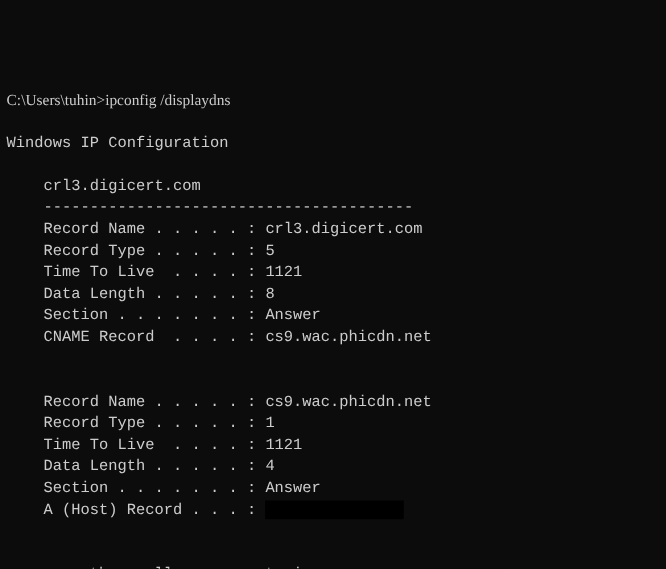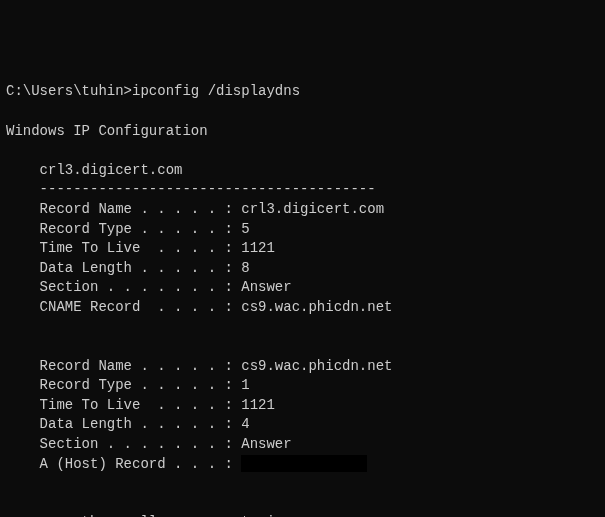--- a/index.html
+++ b/index.html
@@ -17,20 +17,21 @@
       width: 605px;
       height: 517px;
       overflow: hidden;
       white-space: pre;
     }
     .line {
       display: block;
     }
     .prompt-line {
       color: #cccccc;
+      font-family: Liberation Serif, serif;
     }
     .blank {
       height: 1.4em;
     }
     .dashes {
       color: #cccccc;
     }
     .redacted {
       background-color: #000000;
       color: #000000;

